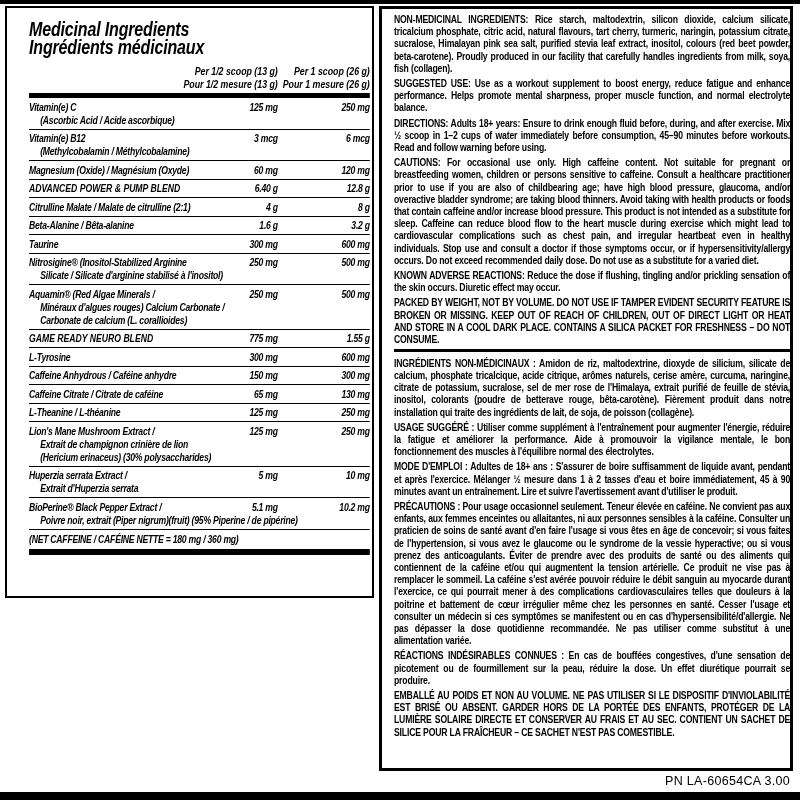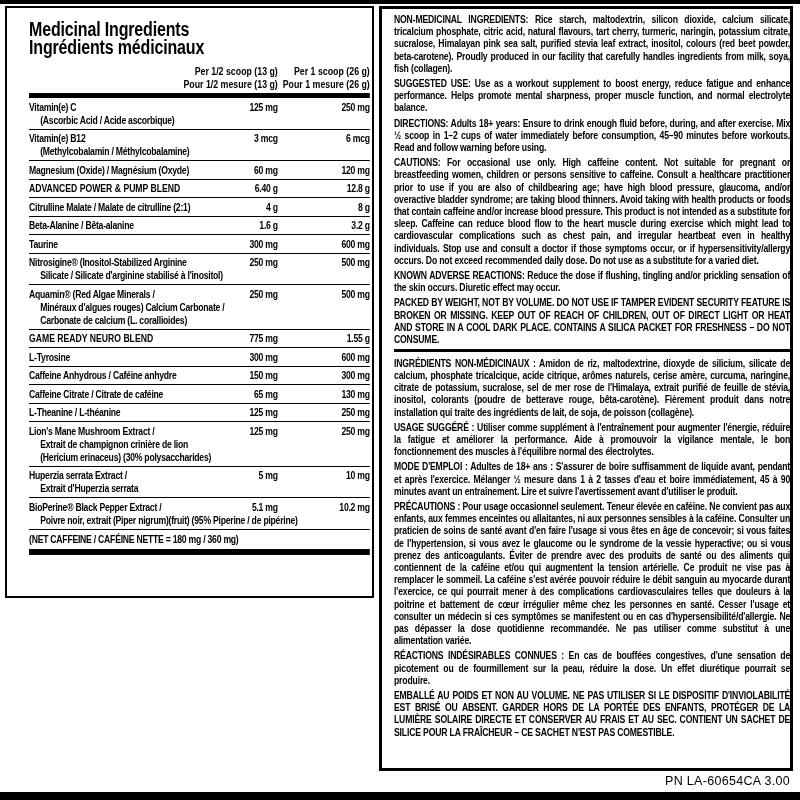--- a/index.html
+++ b/index.html
@@ -3,21 +3,21 @@
 <meta charset="utf-8">
 <style>
   html,body{margin:0;padding:0;background:#e8e8e8;}
   .page{position:relative;width:800px;height:800px;background:#ffffff;color:#000;
         font-family:"Liberation Sans",sans-serif;overflow:hidden;}
   .top-bar{position:absolute;left:0;top:0;width:800px;height:4px;background:#000;}
   .bottom-bar{position:absolute;left:0;top:792px;width:800px;height:8px;background:#000;}
 
   
   .panel-left{position:absolute;left:5px;top:6px;width:369px;height:592px;
-              border:2.5px solid #000;box-sizing:border-box;background:#fff;overflow:hidden;}
+              border:2.5px solid #000;box-sizing:border-box;background:#fff;overflow:hidden;font-style:italic;}
   .lscale{width:426px;transform:scaleX(0.8);transform-origin:0 0;margin-left:22px;padding-top:12px;}
   .title-line{font-size:20px;font-weight:700;line-height:18px;letter-spacing:-0.2px;}
   .col-headers{display:flex;justify-content:flex-end;margin-top:9px;
                font-size:11px;font-weight:700;line-height:12.5px;}
   .col-h{white-space:pre-line;text-align:right;}
   .col-h.c1{width:160px;}
   .col-h.c2{width:115px;}
   .thick-bar{height:5px;background:#000;margin-top:3px;}
   .row{border-bottom:1.7px solid #000;padding:2.5px 0 2px;
        font-size:10.8px;font-weight:700;line-height:13px;letter-spacing:-0.3px;}

